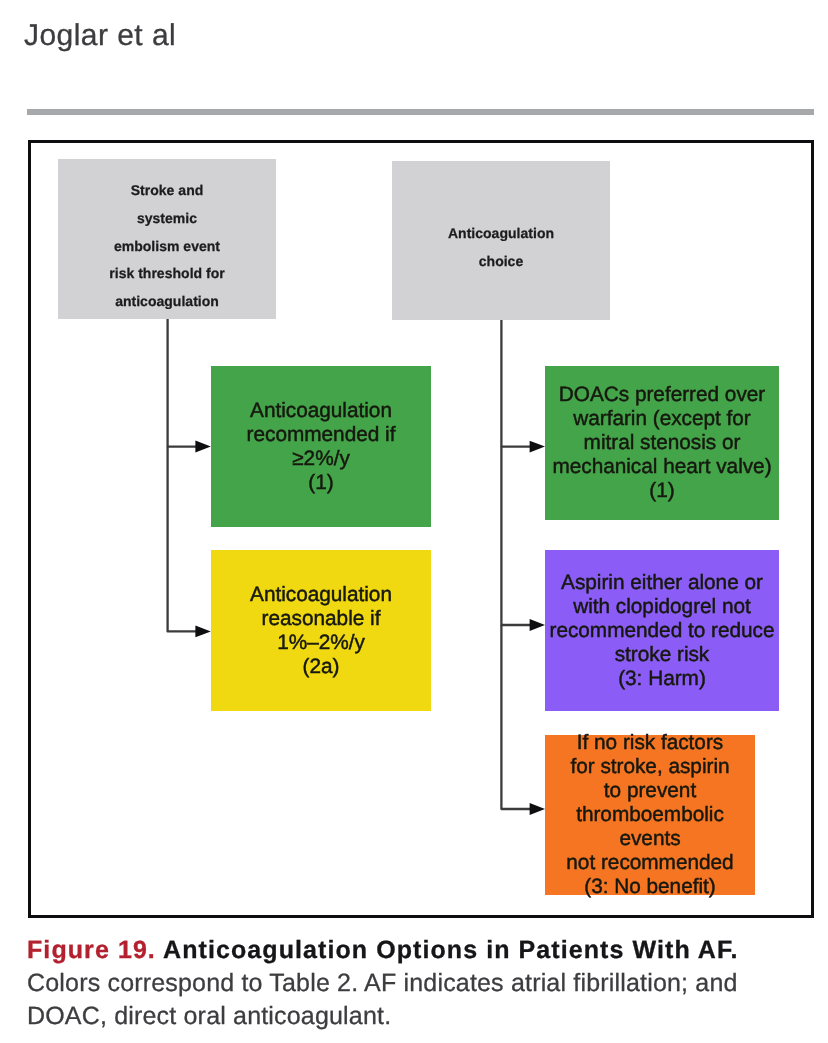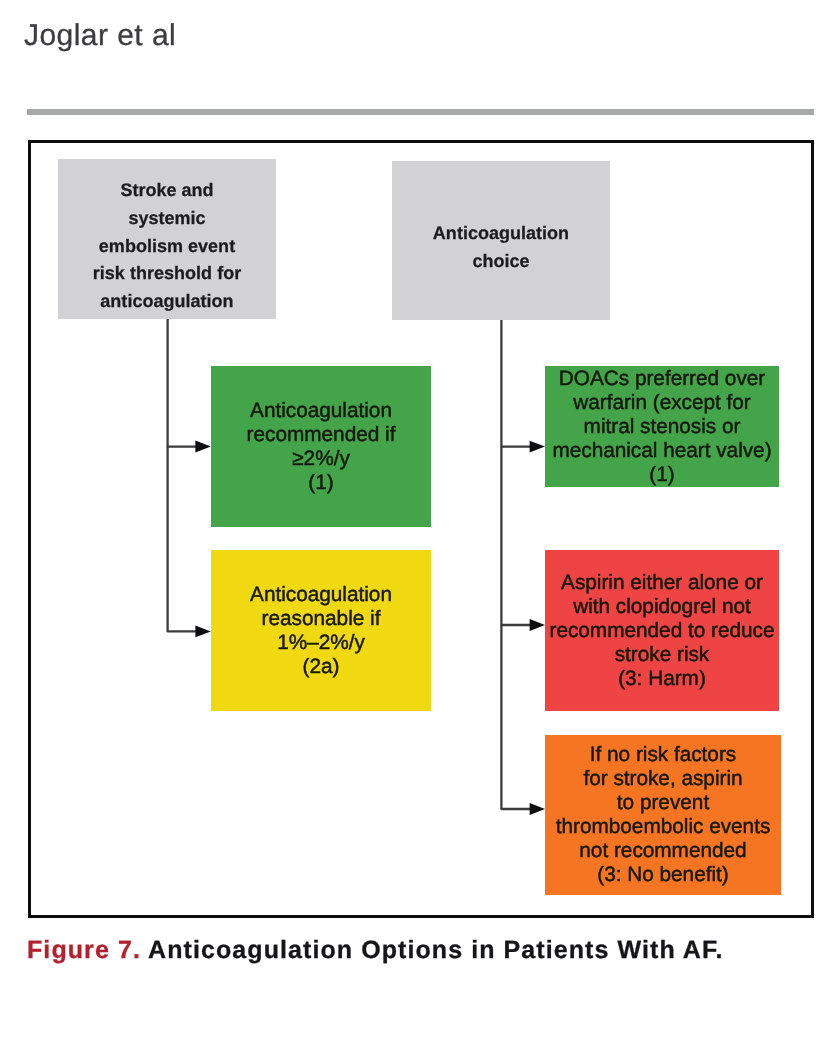--- a/index.html
+++ b/index.html
@@ -12,27 +12,27 @@
        color:#3d3d40;line-height:26px;white-space:nowrap;-webkit-text-stroke:0.3px #3d3d40;}
   .rule{position:absolute;left:27px;top:109px;width:787px;height:6px;background:#a7a8a9;}
 
   .figframe{position:absolute;left:28px;top:140px;width:786px;height:778px;
        border:3px solid #0d0d0f;box-sizing:border-box;background:#fff;}
 
   .node{position:absolute;box-sizing:border-box;display:flex;align-items:center;justify-content:center;}
   .node .txt{display:block;text-align:center;white-space:pre-line;}
 
   .gray{background:#d2d2d5;}
-  .gray .txt{-webkit-text-stroke:0.25px #1c1c1f;color:#1c1c1f;font-weight:bold;font-size:18px;line-height:27.8px;letter-spacing:0.02px;
+  .gray .txt{-webkit-text-stroke:0.25px #1c1c1f;color:#1c1c1f;font-weight:bold;font-size:14px;line-height:27.8px;letter-spacing:0.02px;
        position:relative;top:1.5px;margin-top:12px;}
 
   .clr .txt{-webkit-text-stroke:0.45px #16180f;color:#16180f;font-size:20.8px;line-height:24px;letter-spacing:-0.02px;position:relative;top:0px;}
   .green{background:#44a449;}
   .yellow{background:#f0d911;}
-  .red{background:#ef4444;}
+  .red{background:#8b5cf6;}
   .orange{background:#f67522;}
 
   .caption{position:absolute;left:27px;top:934px;width:740px;font-size:25px;line-height:33px;
        color:#3d3d40;letter-spacing:0.18px;-webkit-text-stroke:0.3px #3d3d40;}
   .caption .figno{color:#b3202e;font-weight:bold;letter-spacing:1.08px;-webkit-text-stroke:0.32px #b3202e;}
   .caption .captitle{color:#161619;font-weight:bold;letter-spacing:1.08px;-webkit-text-stroke:0.32px #161619;}
 
   svg.conn{position:absolute;left:0;top:0;width:828px;height:1043px;overflow:visible;}
 </style>
 </head>
@@ -78,38 +78,38 @@
 recommended if
 ≥2%/y
 (1)</span>
   </div>
   <div class="node clr yellow" style="left:211px;top:550px;width:220px;height:161px;">
     <span class="txt">Anticoagulation
 reasonable if
 1%–2%/y
 (2a)</span>
   </div>
-  <div class="node clr green" style="left:545px;top:366px;width:234px;height:121px;">
+  <div class="node clr green" style="left:545px;top:366px;width:234px;height:154px;">
     <span class="txt">DOACs preferred over
 warfarin (except for
 mitral stenosis or
 mechanical heart valve)
 (1)</span>
   </div>
   <div class="node clr red" style="left:545px;top:550px;width:234px;height:161px;">
     <span class="txt">Aspirin either alone or
 with clopidogrel not
 recommended to reduce
 stroke risk
 (3: Harm)</span>
   </div>
-  <div class="node clr orange" style="left:545px;top:735px;width:236px;height:160px;">
+  <div class="node clr orange" style="left:545px;top:735px;width:210px;height:160px;">
     <span class="txt">If no risk factors
 for stroke, aspirin
 to prevent
 thromboembolic events
 not recommended
 (3: No benefit)</span>
   </div>
 
-  <div class="caption"><span class="figno">Figure 7.</span> <span class="captitle">Anticoagulation Options in Patients With AF.</span><br></div>
+  <div class="caption"><span class="figno">Figure 19.</span> <span class="captitle">Anticoagulation Options in Patients With AF.</span><br><span class="capbody">Colors correspond to Table 2. AF indicates atrial fibrillation; and DOAC, direct oral anticoagulant.</span></div>
 
 </div>
 
 </body></html>

